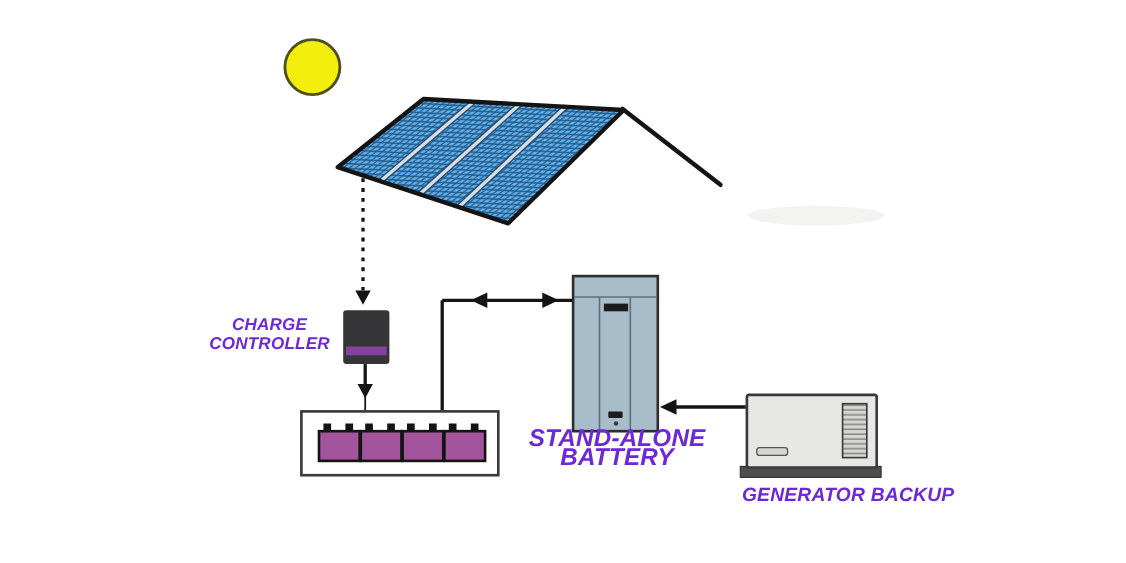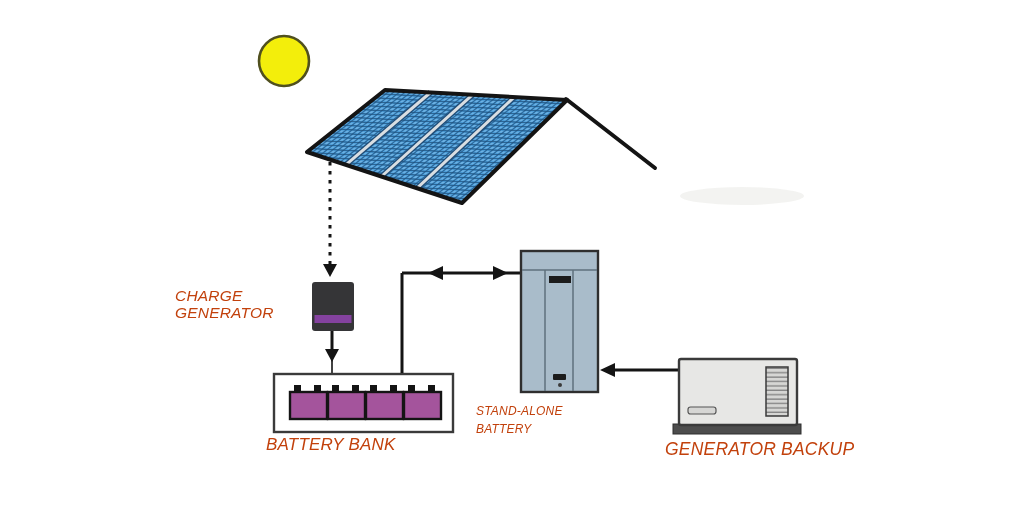--- a/index.html
+++ b/index.html
@@ -11,30 +11,31 @@
     overflow: hidden;
     font-family: "Liberation Sans", sans-serif;
   }
   .diagram-svg {
     position: absolute;
     left: 0; top: 0;
     width: 1024px; height: 512px;
   }
   .label {
     position: absolute;
-    font-weight: normal;
+    font-weight: bold;
     font-style: italic;
-    color: #c2410c;
+    color: #6d28d9;
+    text-align: center;
     letter-spacing: 0.2px;
     white-space: nowrap;
   }
   .label-line { display: block; }
   .charge-controller-label { left: 175px; top: 287px; width: 140px; font-size: 15.5px; line-height: 17px; }
   .battery-bank-label      { left: 266px; top: 436px; width: 205px; font-size: 17px;   line-height: 18px; }
-  .inverter-label          { left: 476px; top: 402px; width: 170px; font-size: 12px; line-height: 18px; }
+  .inverter-label          { left: 476px; top: 389px; width: 170px; font-size: 22px; line-height: 18px; }
   .generator-label         { left: 665px; top: 440px; width: 212px; font-size: 17.5px; line-height: 18px; }
 </style>
 </head>
 <body>
 
 <div class="canvas">
 
   <svg class="diagram-svg" viewBox="0 0 1024 512">
     <defs>
 
@@ -136,24 +137,23 @@
     <g>
       <rect x="673" y="424" width="128" height="10" stroke="#2e2e2e" stroke-width="1" fill="#4d4d4d"></rect>
       <rect x="679" y="359" width="118" height="66" rx="2" stroke="#3a3a3a" stroke-width="2.4" fill="#e7e7e5"></rect>
       <rect x="766" y="367" width="22" height="49" fill="url(#slats)" stroke="#3a3a3a" stroke-width="1.5"></rect>
       <rect x="688" y="407" width="28" height="7" rx="2.5" stroke="#555555" stroke-width="1.2" fill="#d6d6d4"></rect>
     </g>
   </svg>
 
   <div class="label charge-controller-label">
     <span class="label-line">CHARGE</span>
-    <span class="label-line">GENERATOR</span>
+    <span class="label-line">CONTROLLER</span>
   </div>
 
-  <div class="label battery-bank-label">BATTERY BANK</div>
 
   <div class="label inverter-label">
     <span class="label-line">STAND-ALONE</span>
     <span class="label-line">BATTERY</span>
   </div>
 
   <div class="label generator-label">GENERATOR BACKUP</div>
 
 </div>
 

